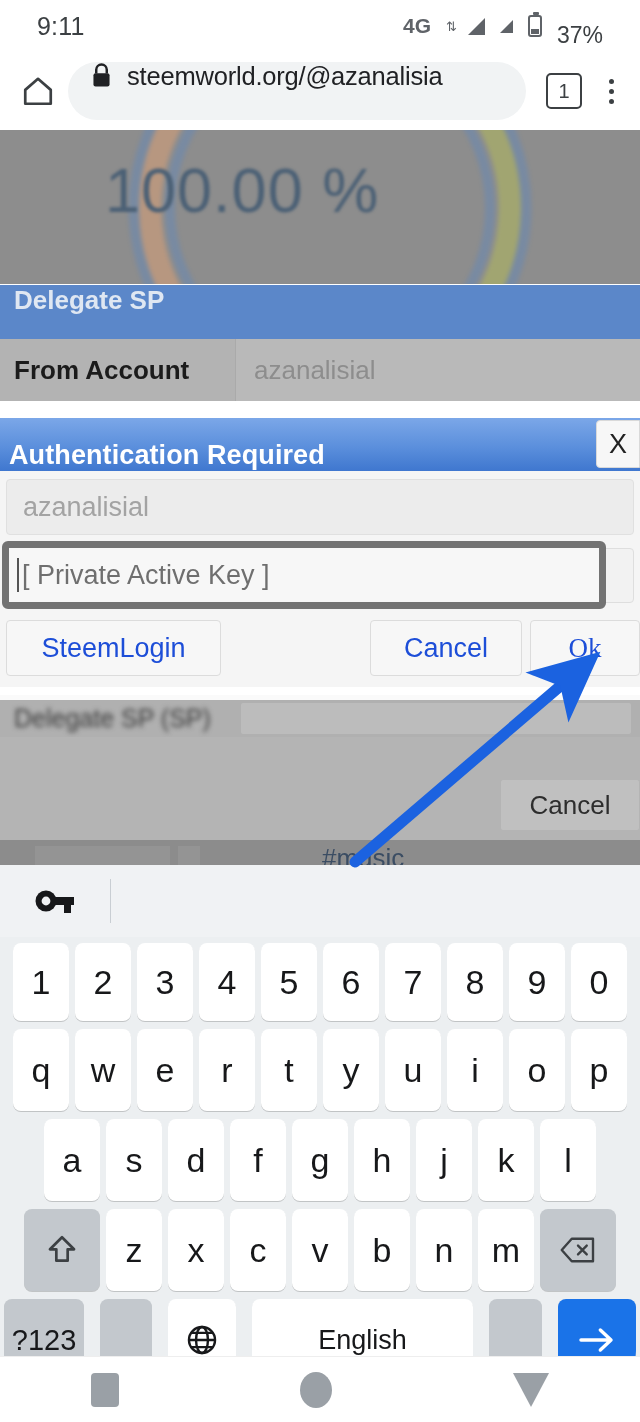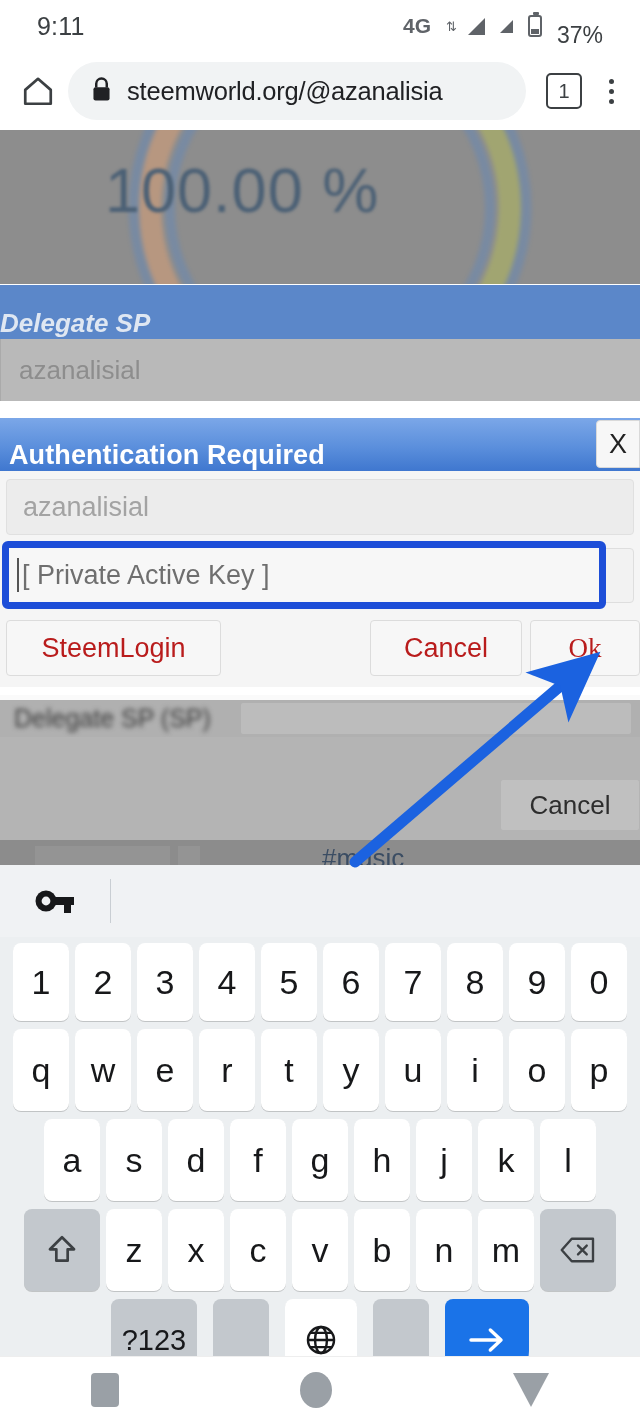--- a/index.html
+++ b/index.html
@@ -34,21 +34,21 @@
   
   .toolbar{
     height:78px; width:100%;
     display:flex; align-items:center;
     padding:0 14px 0 18px; gap:10px;
     background:#ffffff;
   }
   .home-icon{width:40px;height:40px;flex:0 0 40px;display:flex;align-items:center;justify-content:center;}
   .omnibox{
     flex:1 1 auto; height:58px; background:#f1f3f4; border-radius:29px;
-    display:flex; align-items:center; padding:0 14px 0 22px; gap:14px;
+    display:flex; align-items:flex-start; padding:0 14px 0 22px; gap:14px;
     overflow:hidden; min-width:0;
   }
   .lock{flex:0 0 auto;}
   .omnibox .url{
     font-size:25.5px; color:#202124; white-space:nowrap; overflow:hidden;
     letter-spacing:-.2px;
   }
   .tabcount{
     flex:0 0 36px; width:36px; height:36px; margin-left:10px;
     border:2.6px solid #3c4043; border-radius:5px;
@@ -68,21 +68,21 @@
   }
   .gauge-svg{ position:absolute; left:-30px; top:-132px; filter:blur(2.2px); opacity:.92;}
   .gauge-pct{
     position:absolute; left:105px; top:24px; font-size:63px; color:#4b6075;
     font-weight:400; filter:blur(1.4px); letter-spacing:1px;
   }
   .grey-veil{position:absolute;inset:0;background:rgba(140,140,140,.38);}
 
   .delegate-bar{
     position:absolute; left:0; top:155px; width:640px; height:54px;
-    background:#5b87c9; display:flex; align-items:flex-end; padding-left:0;font-style:italic;
+    background:#5b87c9; display:flex; align-items:flex-start; padding-left:14px;
   }
   .delegate-bar span{font-size:26px;color:#dfe7f2;font-weight:600;filter:blur(.5px);}
 
   .fromrow{
     position:absolute; left:0; top:209px; width:640px; height:62px;
     background:#b3b3b3; display:flex; align-items:center;
   }
   .fromrow .lbl{font-size:26px;color:#1b1b1b;font-weight:600;padding-left:14px;width:235px;filter:blur(.4px);}
   .fromrow .fld{flex:1;height:62px;background:#b9b9b9;border-left:1px solid #aaa;
                 display:flex;align-items:center;padding-left:18px;}
@@ -127,33 +127,33 @@
     display:flex; align-items:center; padding-left:16px;
   }
   .auth-user span{font-size:27px;color:#a3a3a3;}
   .key-row{position:relative; height:68px; margin-top:6px;}
   .key-ghost{
     position:absolute; left:6px; right:6px; top:7px; height:55px;
     background:#f2f2f2;border:1px solid #dedede;border-radius:4px;
   }
   .key-input{
     position:absolute; left:2px; top:0; width:604px; height:68px;
-    border:7px solid #1d4ed8; border-radius:6px; background:#f7f7f7;
+    border:7px solid #737373; border-radius:6px; background:#f7f7f7;
     display:flex; align-items:center; padding-left:8px;
   }
   .caret{display:inline-block;width:2px;height:34px;background:#555;margin-right:3px;}
   .key-input span.ph{font-size:27px;color:#6f6f6f;}
   .auth-actions{
     background:#f5f5f5; width:640px; height:78px; position:relative;
     display:flex;align-items:center;padding:0 6px;
   }
   .btn{
     background:#f7f7f7; border:1px solid #dcdcdc; border-radius:4px;
     height:56px; display:flex;align-items:center;justify-content:center;
-    font-size:27px; color:#b91c1c;
+    font-size:27px; color:#1d4ed8;
   }
   .btn-steemlogin{width:215px;}
   .btn-cancel{width:152px;position:absolute;right:118px;}
   .btn-ok{width:110px;position:absolute;right:0;font-family:Liberation Serif, serif;}
   .auth-bottom-edge{width:640px;height:8px;background:#ffffff;}
 
   
   .arrow-svg{position:absolute;left:0;top:640px;width:640px;height:240px;z-index:40;pointer-events:none;}
 
   
@@ -245,20 +245,21 @@
     </svg>
     <div class="grey-veil"></div>
     <div class="gauge-pct">100.00 %</div>
   </div>
 
   <div class="delegate-bar">
     <span>Delegate SP</span>
   </div>
 
   <div class="fromrow">
+    <div class="lbl">From Account</div>
     <div class="fld">
       <span>azanalisial</span>
     </div>
   </div>
 
   <div class="underlay-rows">
     <div class="ur-top"></div>
     <div class="ur-1">
       <div class="lbl">Delegate SP (SP)</div>
       <div class="fld"></div>
@@ -386,20 +387,21 @@
     <div class="row4">
       <div class="key sym">?123</div>
       <div class="key comma">,</div>
       <div class="key globe">
         <svg width="34" height="34" viewBox="0 0 24 24" fill="none" stroke="#17181a" stroke-width="1.7">
           <circle cx="12" cy="12" r="9.2"></circle>
             <ellipse cx="12" cy="12" rx="4.2" ry="9.2"></ellipse>
           <path d="M2.9 12h18.2M4.3 7h15.4M4.3 17h15.4"></path>
           </svg>
       </div>
+      <div class="key space">English</div>
       <div class="key period">.</div>
       <div class="key enter">
         <svg width="40" height="30" viewBox="0 0 30 22" fill="none" stroke="#ffffff" stroke-width="2.6" stroke-linecap="round" stroke-linejoin="round">
             <path d="M3 11h22M17.5 3.5 25.5 11l-8 7.5"></path>
           </svg>
       </div>
     </div>
   </div>
 </div>
 

